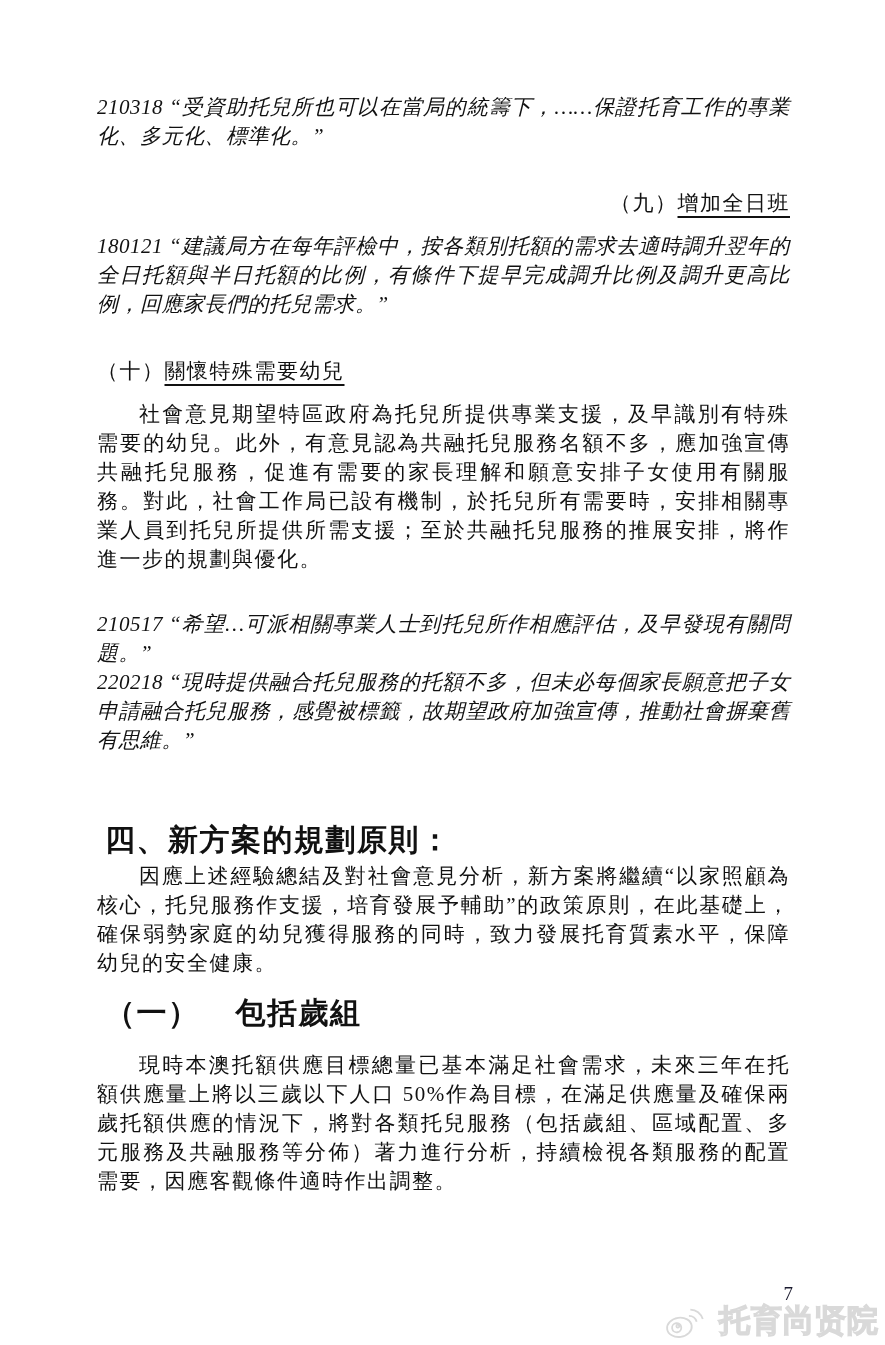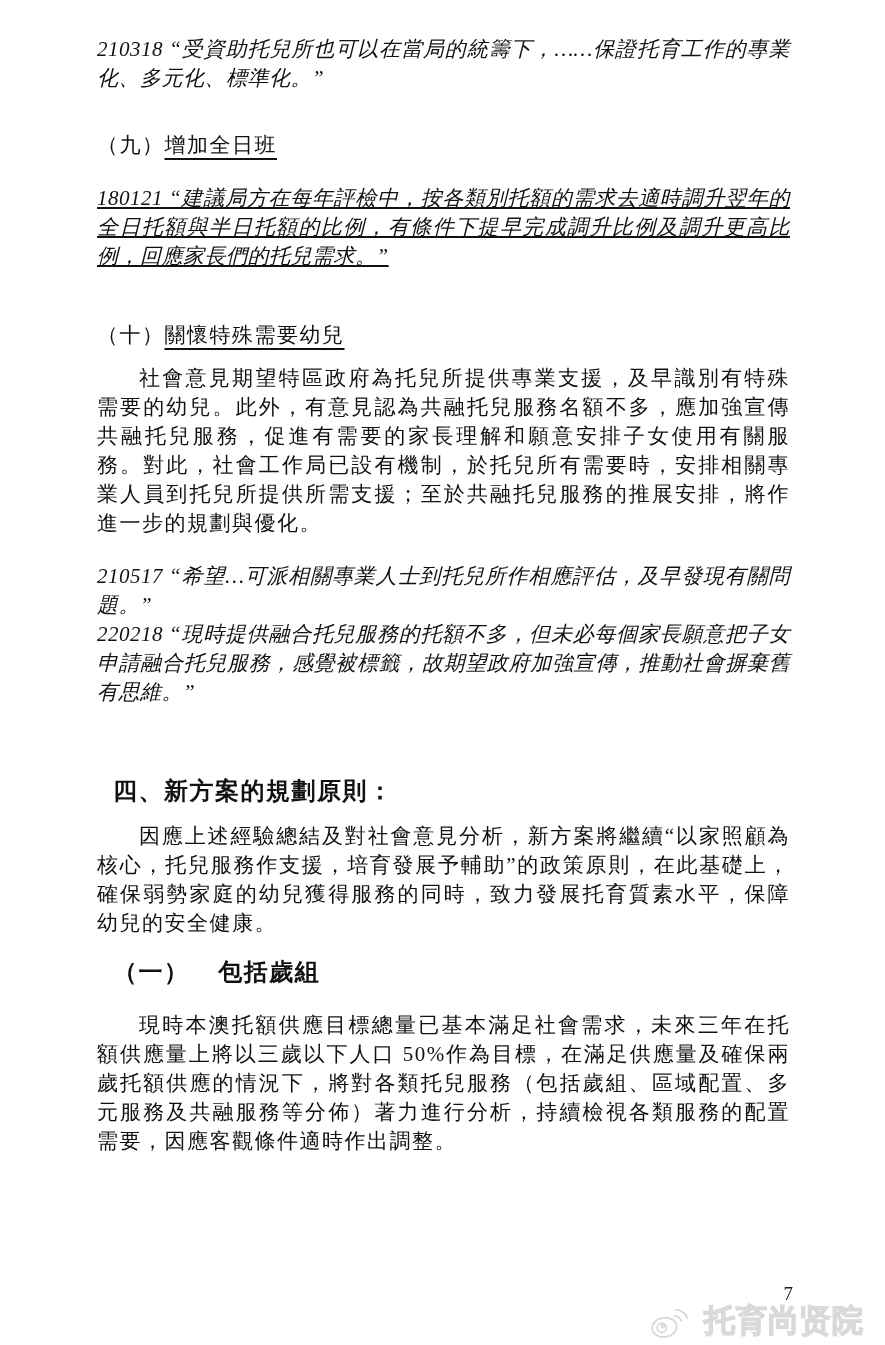--- a/index.html
+++ b/index.html
@@ -13,21 +13,21 @@
     position: relative;
     font-family: "Liberation Serif", "DejaVu Serif", serif;
     color: #111111;
     overflow: hidden;
   }
   .page {
     position: relative;
     width: 885px;
     height: 1345px;
     box-sizing: border-box;
-    padding: 35px 95px 0 97px;
+    padding: 93px 95px 0 97px;
   }
   .txt {
     font-size: 21px;
     line-height: 29px;
     text-align: justify;
     text-justify: inter-ideograph;
     letter-spacing: 1.5px;
   }
   .quote {
     font-style: italic;
@@ -45,50 +45,50 @@
     letter-spacing: 1.5px;
     margin: 0;
     font-weight: normal;
   }
   .sec-heading .underlined {
     text-decoration: underline;
     text-underline-offset: 6px;
     text-decoration-thickness: 1.5px;
   }
   .bold-heading {
-    font-size: 24px;
+    font-size: 30px;
     line-height: 29px;
     font-weight: bold;
     letter-spacing: 1.5px;
-    margin: 16px;
+    margin: 8px;
   }
   .bold-heading .title-gap { margin-left: 1.2em; }
-  .m-after-quote1   { margin-top: 38px; }
+  .m-after-quote1   { margin-top: 38px; text-align: right; }
   .m-para           { margin-top: 14px; }
-  .m-quoteA         { margin-top: 24px; text-decoration: underline; }
-  .m-heading10      { margin-top: 50px; }
+  .m-quoteA         { margin-top: 14px; }
+  .m-heading10      { margin-top: 38px; }
   .m-para10         { margin-top: 14px; }
-  .m-quoteB         { margin-top: 24px; }
+  .m-quoteB         { margin-top: 36px; }
   .m-heading4       { margin-top: 70px; }
   .m-para4a         { margin-top: 2px; }
   .m-para4b         { margin-top: 32px; }
   .m-headingsub1    { margin-top: 20px; }
   .m-parasub1       { margin-top: 24px; }
 
   .page-number {
     position: absolute;
     top: 1283px;
     right: 92px;
     font-size: 19px;
     letter-spacing: 0;
     color: #1a1a2e;
   }
   .watermark {
     position: absolute;
-    right: 21px;
+    right: 6px;
     bottom: 2px;
     display: flex;
     align-items: center;
     gap: 12px;
     pointer-events: none;
   }
   .watermark-text {
     font-family: "Liberation Sans", "DejaVu Sans", sans-serif;
     font-weight: bold;
     font-size: 31px;

